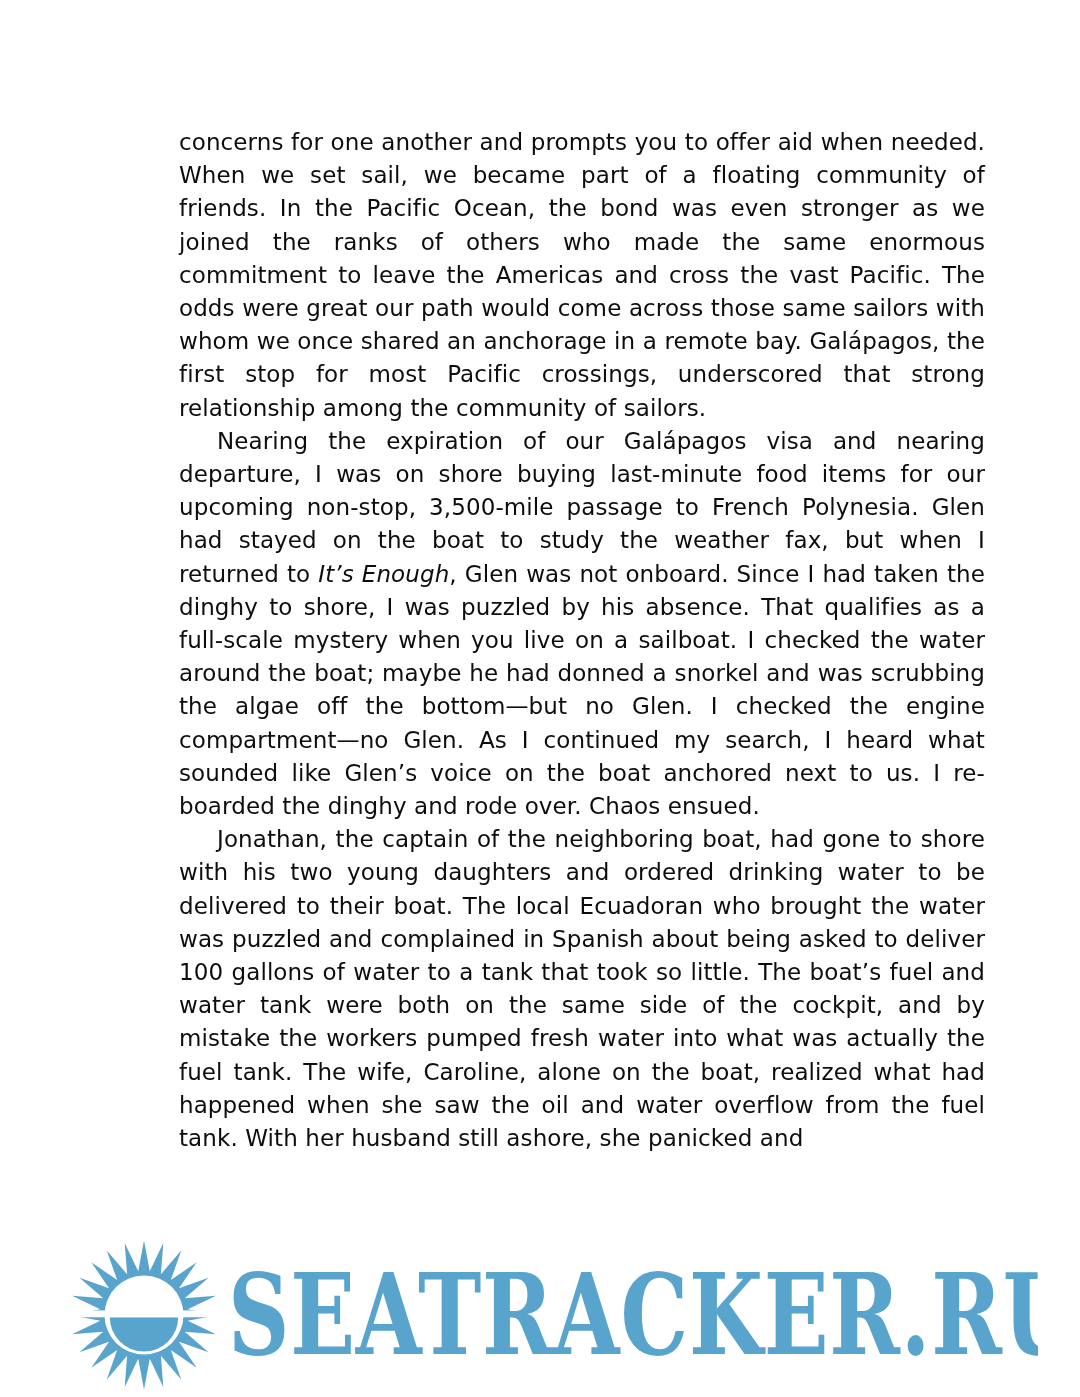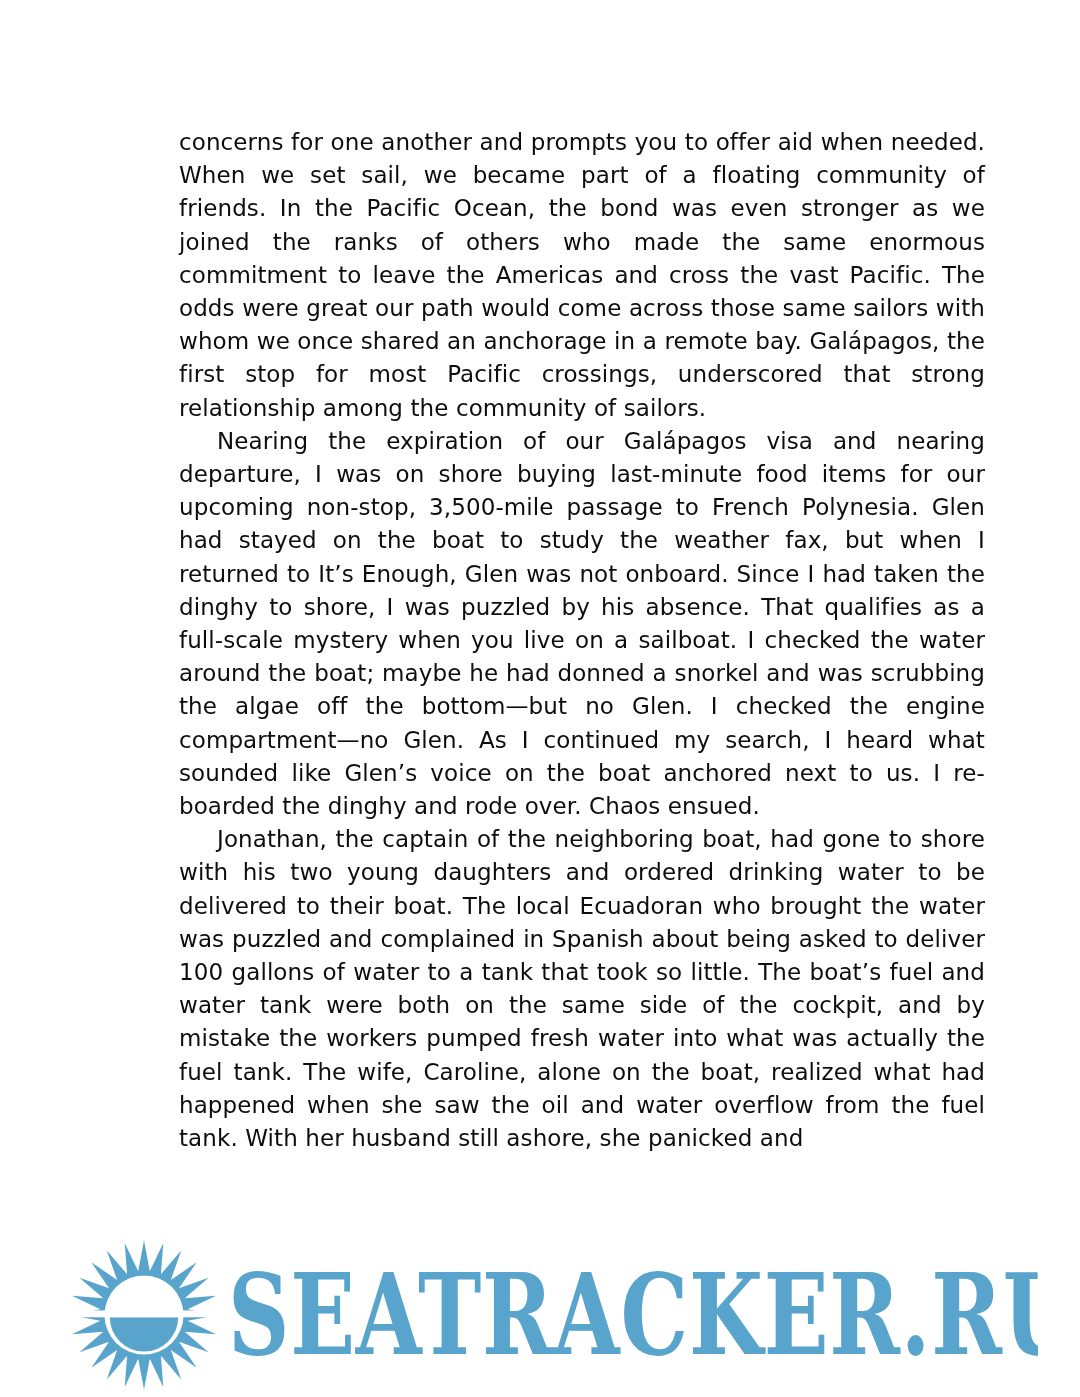--- a/index.html
+++ b/index.html
@@ -19,21 +19,21 @@
     top: 126px;
     width: 806px;
     color: #0d0d0d;
     font-size: 23px;
     line-height: 33.2px;
     text-align: justify;
     letter-spacing: 0.1px;
   }
   .para { margin: 0; }
   .para.indent { text-indent: 38px; }
-  .seg-italic { }
+  .seg-italic { font-style: italic; }
   .watermark {
     position: absolute;
     left: 20px;
     bottom: 6px;
     display: flex;
     align-items: center;
     white-space: nowrap;
   }
   .sun {
     width: 164px;

